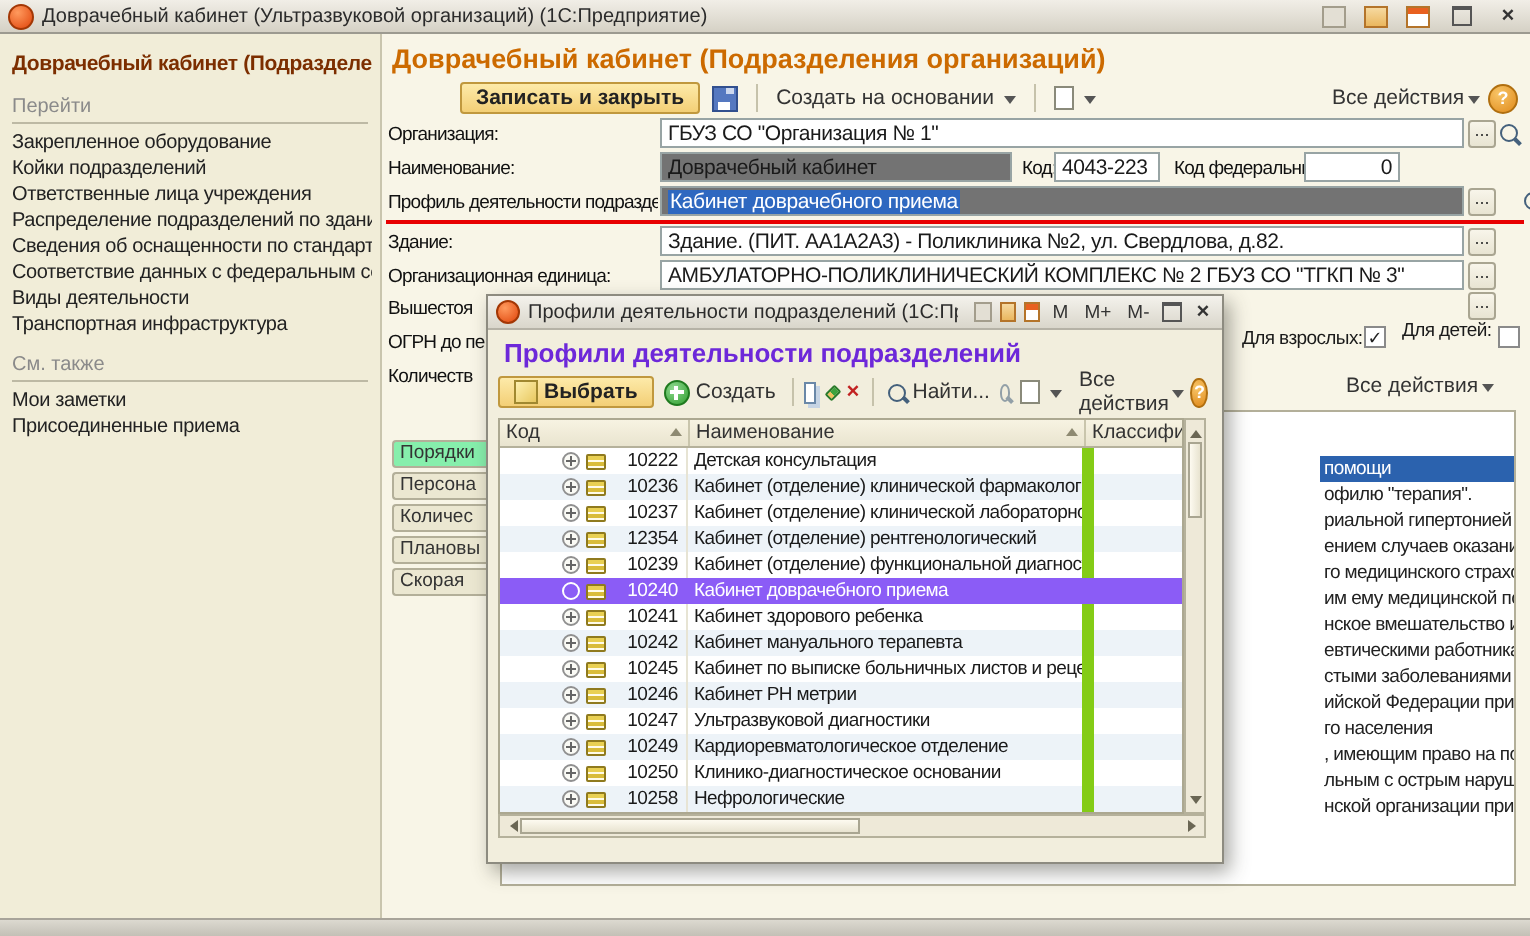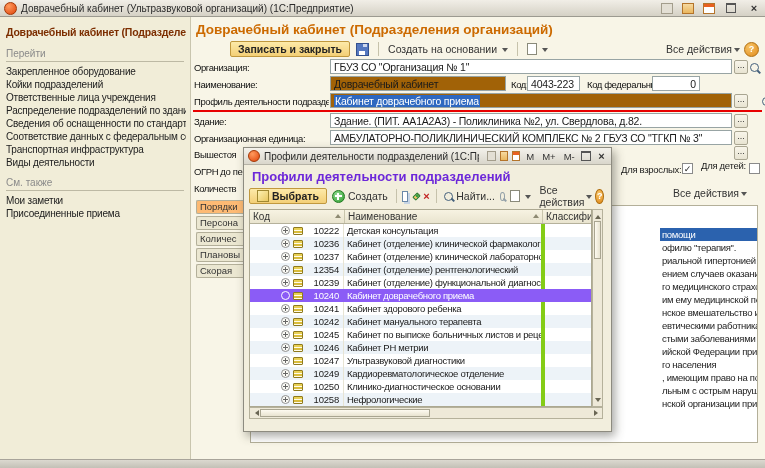--- a/index.html
+++ b/index.html
@@ -39,34 +39,34 @@
   .ico-floppy::after{content:"";position:absolute;left:2px;bottom:0;width:6px;height:4px;background:#fff;}
   .ico-floppy::before{content:"";position:absolute;right:1px;top:0;width:4px;height:3px;background:#cdd8ee;}
   .ico-doc{width:8px;height:10px;background:#fff;border:1px solid #8a8a7a;display:inline-block;}
   .ico-help{width:13px;height:13px;border-radius:50%;background:radial-gradient(circle at 35% 30%,#f8c568,#e08a1a);border:1px solid #b06f10;color:#fff;font-weight:bold;font-size:9px;display:inline-flex;align-items:center;justify-content:center;}
   .aa{display:inline-flex;align-items:center;color:#333;font-size:10.5px;cursor:pointer;}
   .spacer{flex:1;}
 
   
   .lbl{font-size:9.5px;letter-spacing:-0.4px;color:#111;line-height:12px;white-space:nowrap;overflow:hidden;}
   .fld{background:#fff;border:1px solid #98a4a4;height:15px;box-sizing:border-box;padding:1px 3px;font-size:10.5px;line-height:12px;letter-spacing:-0.2px;}
-  .fld.green{background:#a16207;}
+  .fld.green{background:#737373;}
   .sel{background:#2e68c0;color:#fff;padding:0 1px;}
   .btn-dots{width:14px;height:14px;border:1px solid #a9a591;background:linear-gradient(#f8f5ea,#e8e4d2);font-size:9px;line-height:9px;text-align:center;color:#333;border-radius:2px;box-sizing:border-box;cursor:pointer;}
   .mag{width:7px;height:7px;border:1.5px solid #44607c;border-radius:50%;position:relative;display:inline-block;}
   .mag::after{content:"";position:absolute;width:4px;height:1.5px;background:#44607c;transform:rotate(45deg);right:-3px;bottom:-1px;}
   .mag.dim{opacity:0.55;}
   .redline{position:absolute;left:193px;top:110px;width:569px;height:2px;background:#e80000;}
   .checkbox{width:11px;height:11px;border:1px solid #8a8a8a;background:#fff;font-size:9px;line-height:10px;text-align:center;color:#222;box-sizing:border-box;cursor:pointer;}
   .cb-label{font-size:9.5px;letter-spacing:-0.3px;}
 
   
   .tabs{position:absolute;left:196px;top:200px;width:48px;}
   .tab{height:12px;line-height:12px;margin-bottom:2px;background:#ebe7d1;border:1px solid #b3af99;border-right:none;border-radius:2px 0 0 2px;font-size:9.5px;padding:0 3px;overflow:hidden;white-space:nowrap;color:#333;cursor:pointer;}
-  .tab.active{background:#fdba74;}
+  .tab.active{background:#86efac;margin-top:20px;}
 
   
   .rp-panel{position:absolute;left:250px;top:205px;width:508px;height:238px;background:#fff;border:1px solid #b3af99;box-sizing:border-box;}
   .rp-actions{position:absolute;right:18px;top:187px;}
   .rp-rows{position:absolute;left:616px;top:228px;width:141px;}
   .rp-row{height:13px;line-height:13px;font-size:9.5px;letter-spacing:-0.3px;color:#222;padding-left:2px;white-space:nowrap;overflow:hidden;cursor:pointer;margin-left:44px;}
   .rp-row.selected{background:#2b62ae;color:#fff;}
 
   
   .modal{position:absolute;left:243px;top:147px;width:369px;height:285px;background:#f2eedd;border:1px solid #8d8b80;box-sizing:border-box;box-shadow:3px 4px 9px rgba(60,60,50,0.45);}
@@ -93,21 +93,21 @@
   .hc-name{width:198px;}
   .hc-class{flex:1;border-right:none;overflow:hidden;white-space:nowrap;}
   .sort-up{margin-left:auto;width:0;height:0;border:3px solid transparent;border-bottom:4px solid #8e8a72;position:relative;top:-2px;}
   .m-row{display:flex;height:13px;align-items:center;font-size:9.5px;letter-spacing:-0.2px;cursor:pointer;}
   .m-row:nth-of-type(even){background:#edf3f8;}
   .m-row.selected{background:#8b5cf6;color:#fff;}
   .expander{margin-left:31px;width:9px;height:9px;border:1px solid #909090;border-radius:50%;background-color:#fafaf5;background-image:linear-gradient(#666,#666),linear-gradient(#666,#666);background-size:5px 1px,1px 5px;background-position:center;background-repeat:no-repeat;box-sizing:border-box;flex:0 0 auto;}
   .m-row.selected .expander{border-color:#fff;background-color:transparent;background-image:none;}
   .item-ico{margin-left:3px;width:10px;height:8px;background:linear-gradient(180deg,#e9d053 0 2px,#fffbe8 2px 3px,#d9bc3a 3px 5px,#fffbe8 5px 6px,#c9a92e 6px 8px);border:1px solid #8f7a1e;border-radius:1px;box-sizing:border-box;flex:0 0 auto;}
   .code{flex:0 0 36px;text-align:right;padding-right:4px;border-right:1px solid #e7e4d4;height:13px;line-height:13px;}
-  .name{flex:0 0 194px;padding-left:3px;border-right:4px solid #84cc16;height:13px;line-height:13px;white-space:nowrap;overflow:hidden;letter-spacing:-0.3px;}
+  .name{flex:0 0 194px;padding-left:3px;border-right:6px solid #84cc16;height:13px;line-height:13px;white-space:nowrap;overflow:hidden;letter-spacing:-0.3px;}
   .classcell{flex:1;height:13px;}
   .m-row.selected .code,.m-row.selected .name{border-right-color:transparent;}
 
   .vscroll{position:absolute;left:343px;top:0;width:11px;height:198px;background:#eee9d8;border:1px solid #b5b19b;box-sizing:border-box;}
   .vs-up,.vs-down{position:absolute;left:0;width:9px;height:10px;display:flex;align-items:center;justify-content:center;}
   .vs-up{top:0;} .vs-down{bottom:0;}
   .tri-up{width:0;height:0;border:3px solid transparent;border-bottom:4px solid #6a6654;}
   .tri-down{width:0;height:0;border:3px solid transparent;border-top:4px solid #6a6654;}
   .tri-left{width:0;height:0;border:3px solid transparent;border-right:4px solid #6a6654;}
   .tri-right{width:0;height:0;border:3px solid transparent;border-left:4px solid #6a6654;}
@@ -145,22 +145,22 @@
     <div class="sb-title">Доврачебный кабинет (Подразделения ...</div>
     <div class="sb-header">Перейти</div>
     <div>
 
     <div class="sb-item clip">Закрепленное оборудование</div>
         <div class="sb-item clip">Койки подразделений</div>
         <div class="sb-item clip">Ответственные лица учреждения</div>
         <div class="sb-item clip">Распределение подразделений по зданиям</div>
         <div class="sb-item clip">Сведения об оснащенности по стандарту</div>
         <div class="sb-item clip">Соответствие данных с федеральным сервисом...</div>
+        <div class="sb-item clip">Виды деятельности</div>
         <div class="sb-item clip">Транспортная инфраструктура</div>
-        <div class="sb-item clip">Виды деятельности</div>
       </div>
     <div class="sb-header">См. также</div>
     <div>
 
     <div class="sb-item clip">Мои заметки</div>
         <div class="sb-item clip">Присоединенные приема</div>
       </div>
   </div>
 
   

